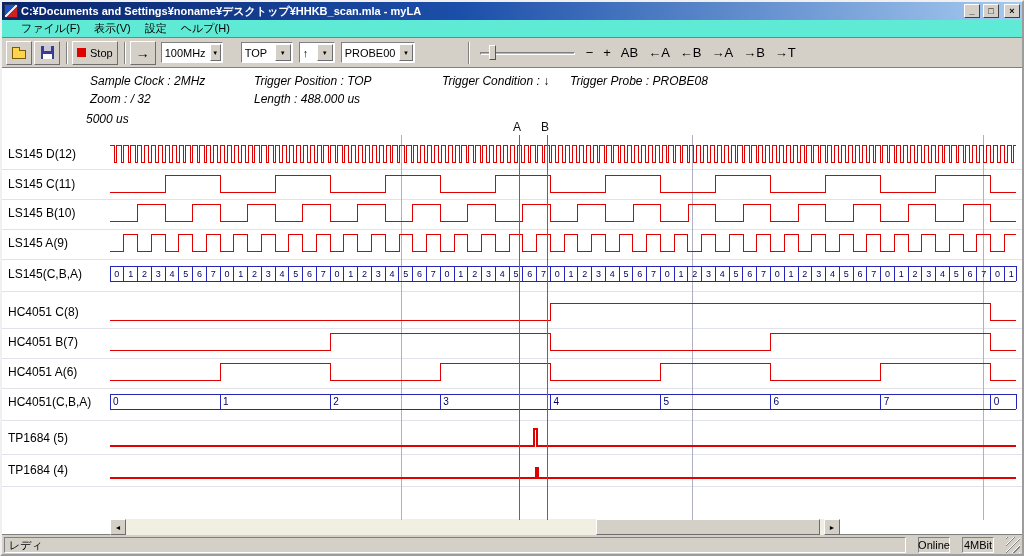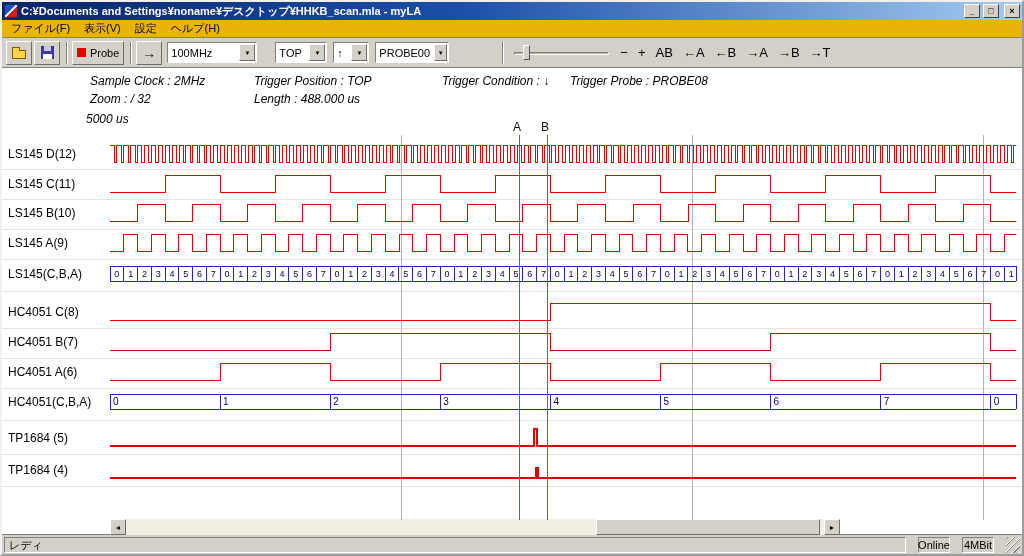--- a/index.html
+++ b/index.html
@@ -20,21 +20,21 @@
   .app-icon{width:14px;height:14px;flex:0 0 14px;
     background:linear-gradient(135deg,#2050c8 0 45%,#e8e8e8 45% 55%,#d02020 55% 100%);
     border:1px solid #203050;}
   .title-text{flex:1;overflow:hidden;text-overflow:clip;}
   .tb-btn{width:16px;height:14px;flex:0 0 16px;background:#d4d0c8;color:#000;
     border:1px solid;border-color:#fff #404040 #404040 #fff;
     font-size:9px;font-weight:bold;display:flex;align-items:center;justify-content:center;line-height:1;}
   .tb-btn.close{margin-left:2px;}
   
   .menubar{height:18px;flex:0 0 18px;display:flex;align-items:center;font-size:11px;color:#000;
-    border-bottom:1px solid #808080;background:#eab308;padding-left:2px;}
+    border-bottom:1px solid #808080;background:#5eead4;padding-left:12px;}
   .menu-item{padding:2px 7px;}
   
   .toolbar{height:30px;flex:0 0 30px;display:flex;align-items:center;background:#d4d0c8;
     border-bottom:1px solid #808080;padding:0 4px;font-size:11px;color:#000;}
   .tool-btn{display:flex;align-items:center;justify-content:center;gap:4px;height:24px;min-width:26px;
     background:#d4d0c8;border:1px solid;border-color:#fff #6d6d6d #6d6d6d #fff;margin-right:2px;
     font-size:11px;color:#000;font-family:inherit;padding:0 4px;}
   .sep{width:2px;height:22px;margin:0 4px;border-left:1px solid #808080;border-right:1px solid #fff;}
   .folder-icon{position:relative;width:14px;height:9px;background:#ffd34d;border:1px solid #7a5c00;margin-top:3px;}
   .folder-icon::before{content:"";position:absolute;top:-4px;left:-1px;width:6px;height:3px;background:#ffd34d;
@@ -43,21 +43,21 @@
   .floppy-icon::before{content:"";position:absolute;left:3px;top:0;width:7px;height:5px;background:#c8c8d8;}
   .floppy-icon::after{content:"";position:absolute;left:2px;bottom:0;width:9px;height:5px;background:#fff;}
   .stop-square{width:9px;height:9px;background:#e00000;}
   .run-label{font-size:14px;font-weight:bold;}
   .combo{display:flex;align-items:center;height:21px;background:#fff;margin:0 3px;
     border:1px solid;border-color:#808080 #fff #fff #808080;font-size:11px;}
   .combo-text{padding:0 3px;flex:1;white-space:nowrap;}
   .combo-arrow{width:16px;height:17px;background:#d4d0c8;border:1px solid;
     border-color:#fff #6d6d6d #6d6d6d #fff;display:flex;align-items:center;justify-content:center;
     font-size:6px;color:#000;margin:1px;}
-  .w66{width:90px;} .w60{width:52px;margin-left:15px;} .w36{width:36px;} .w74{width:74px;}
+  .w66{width:62px;} .w60{width:52px;margin-left:15px;} .w36{width:36px;} .w74{width:74px;}
   .toolbar-space{width:46px;}
   .slider{position:relative;width:95px;height:22px;margin:0 6px;}
   .slider-track{position:absolute;left:0;right:0;top:10px;height:3px;
     border:1px solid;border-color:#808080 #fff #fff #808080;background:#b8b4ac;}
   .slider-thumb{position:absolute;left:9px;top:3px;width:7px;height:15px;background:#d4d0c8;
     border:1px solid;border-color:#fff #555 #555 #fff;}
   .flat-btn{background:transparent;border:none;font-size:13px;color:#000;padding:2px 5px;
     font-family:inherit;white-space:nowrap;}
   
   .client{flex:1;position:relative;background:#fff;border-bottom:1px solid #808080;}
@@ -105,21 +105,21 @@
   <div class="toolbar">
     <button class="tool-btn">
       <span class="folder-icon"></span>
     </button>
     <button class="tool-btn">
       <span class="floppy-icon"></span>
     </button>
     <span class="sep"></span>
     <button class="tool-btn">
       <span class="stop-square"></span>
-      <span>Probe</span>
+      <span>Stop</span>
     </button>
     <span class="sep"></span>
     <button class="tool-btn">
       <span class="run-label">→</span>
     </button>
     <div class="combo w66">
       <span class="combo-text">100MHz</span>
       <span class="combo-arrow">▼</span>
     </div>
     <div class="combo w60">

